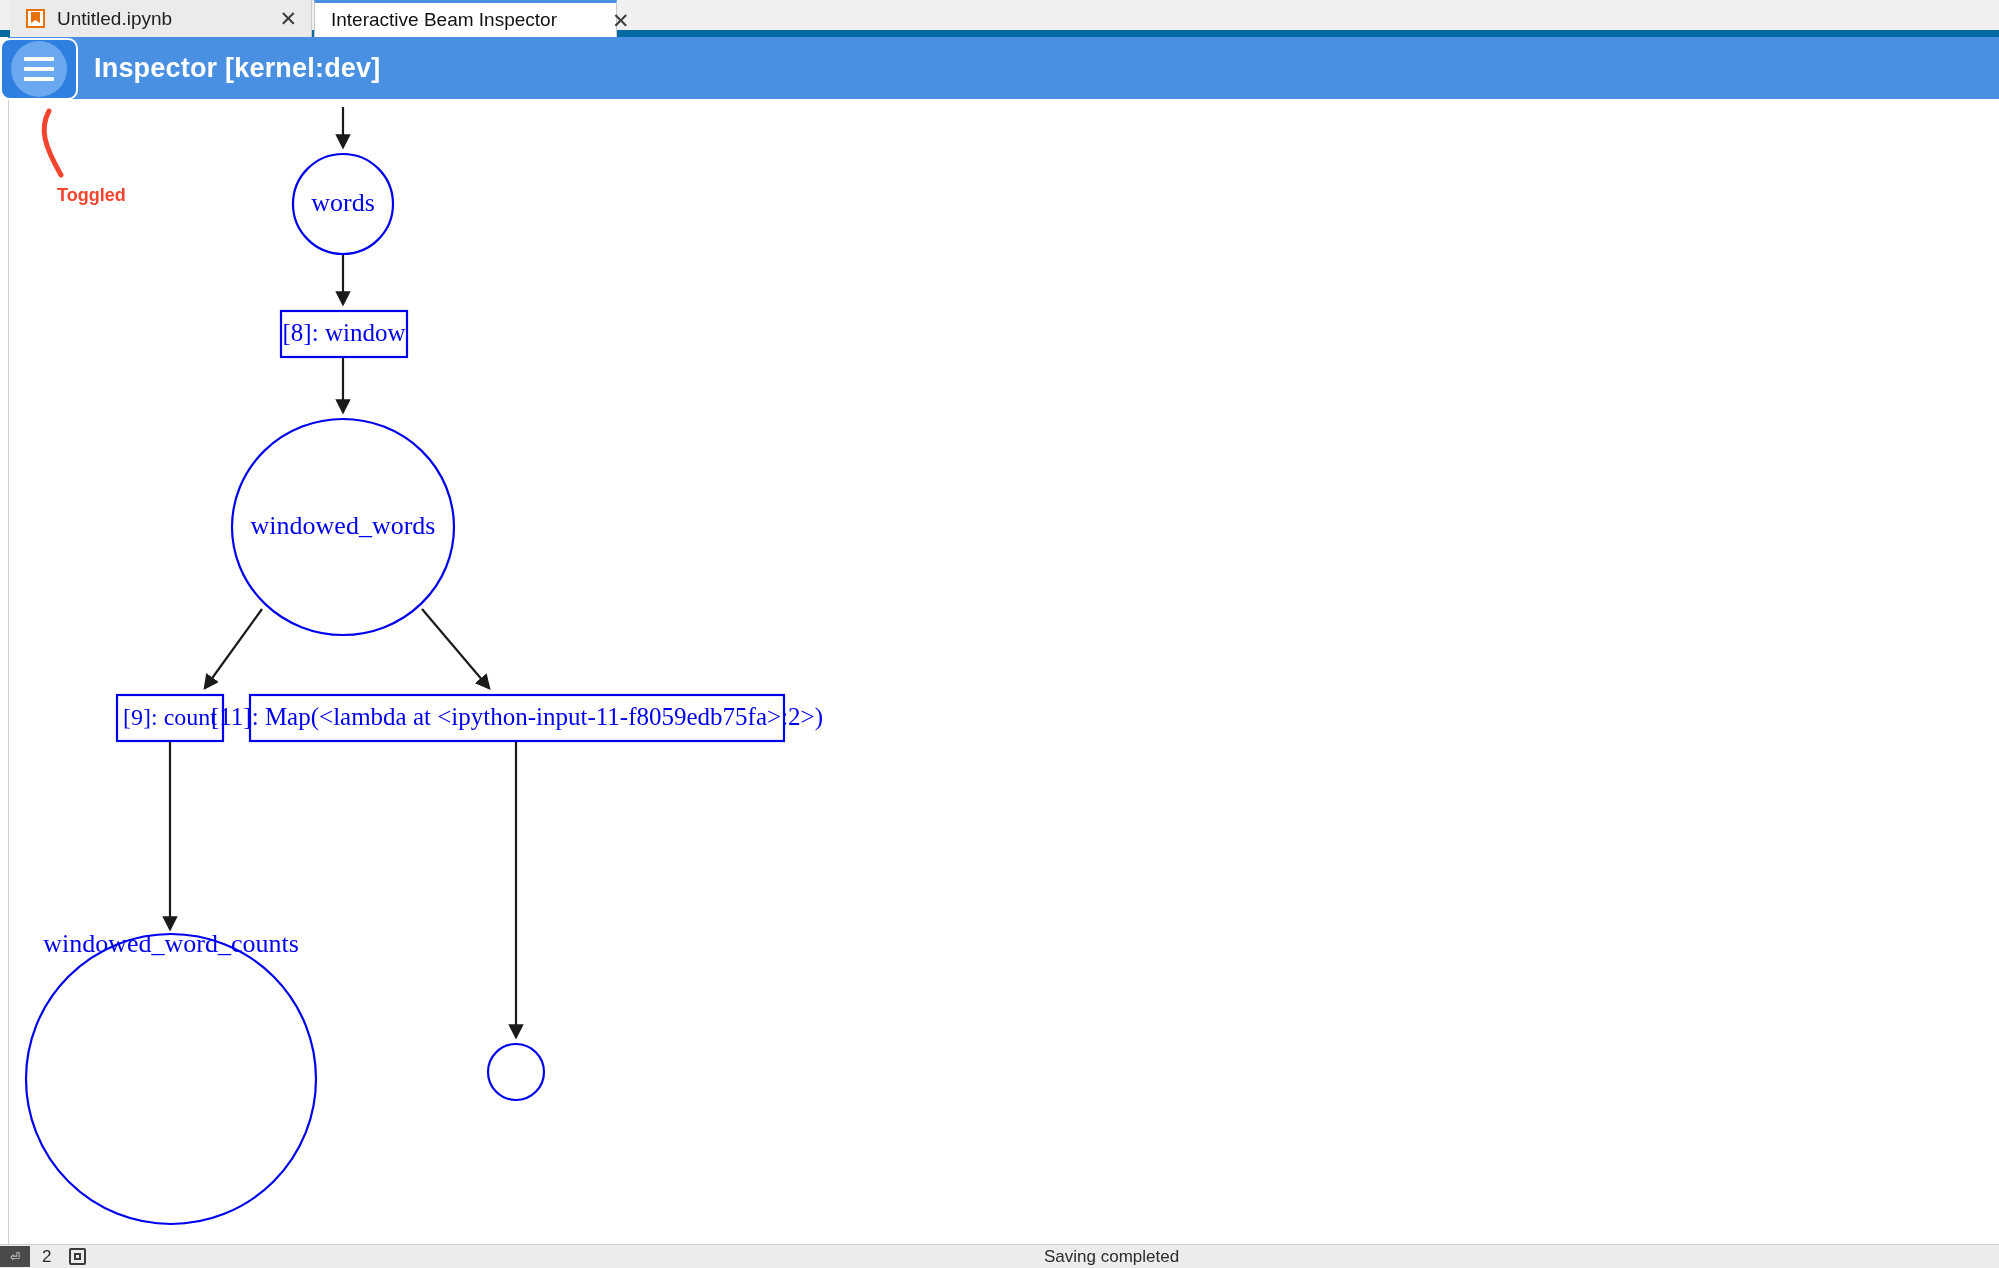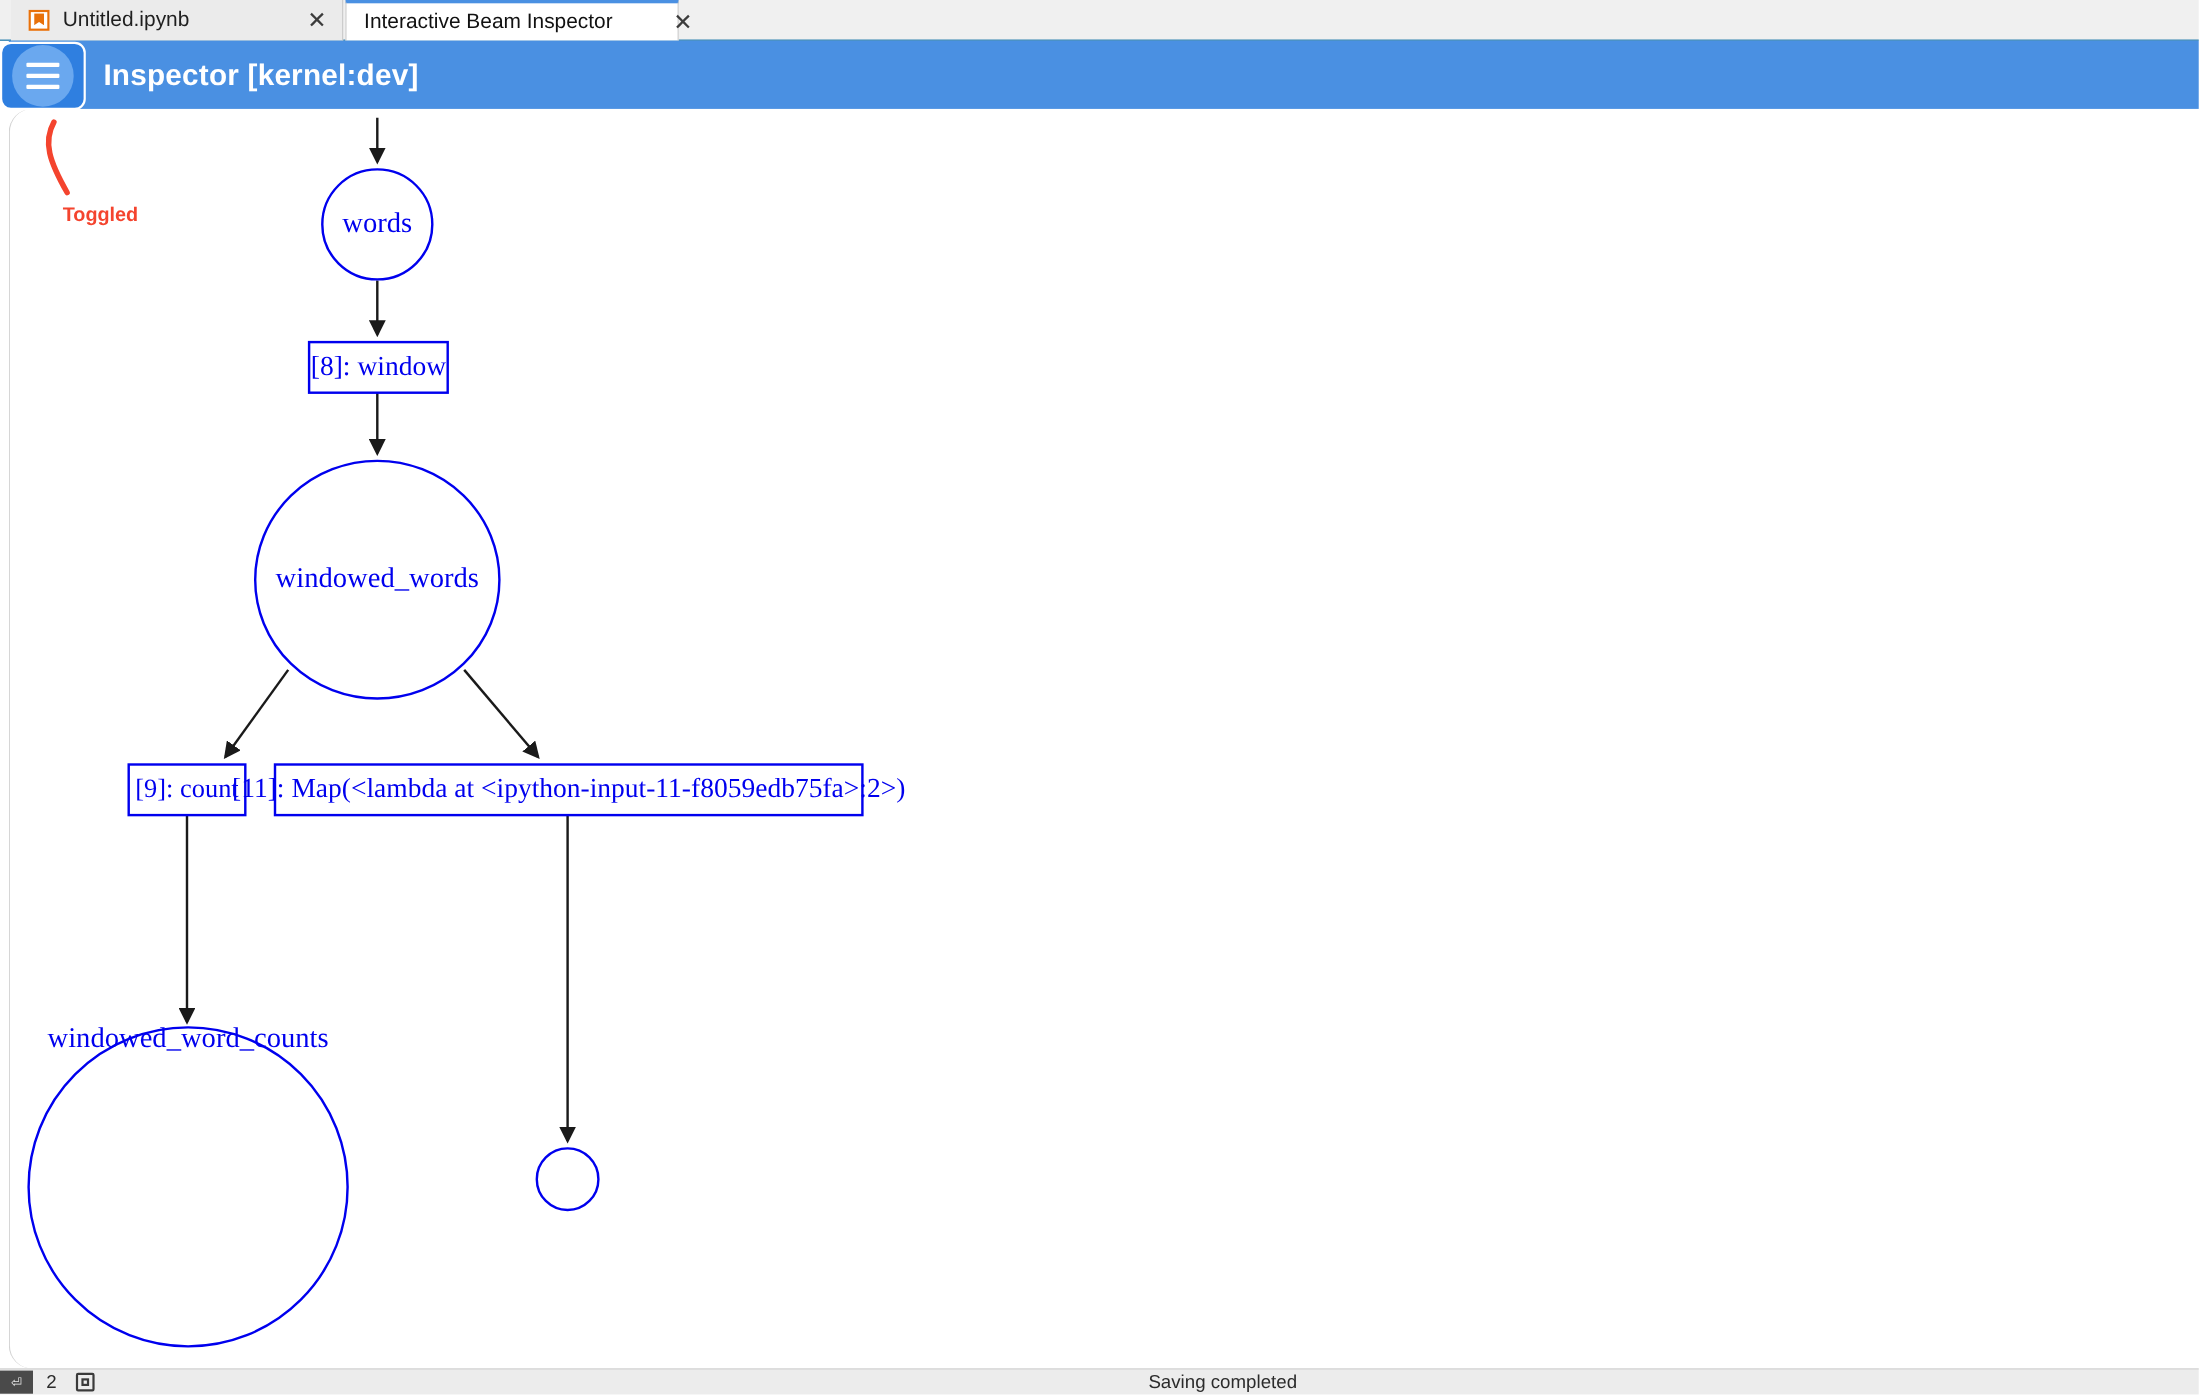--- a/index.html
+++ b/index.html
@@ -17,21 +17,21 @@
     background: #ffffff;
   }
 
   
   .tabbar {
     position: absolute;
     left: 0; top: 0;
     width: 1999px;
     height: 37px;
     background: #f0f0f0;
-    border-bottom: 1px solid #0369a1;
+    border-bottom: 7px solid #0369a1;
     box-sizing: border-box;
   }
   .tab {
     position: absolute;
     top: 0;
     height: 37px;
     box-sizing: border-box;
     display: flex;
     align-items: center;
     font-size: 19px;
@@ -143,21 +143,20 @@
   
   .canvas {
     position: absolute;
     left: 8px; top: 99px;
     width: 1991px;
     height: 1145px;
     background: #ffffff;
     border-left: 1px solid #d2d2d2;
     box-sizing: border-box;
     overflow: hidden;
-    border-radius: 21px;
   }
   .graph-svg {
     position: absolute;
     left: 0; top: 0;
     width: 1991px;
     height: 1145px;
     display: block;
   }
   .node-label {
     fill: #0000ee;

